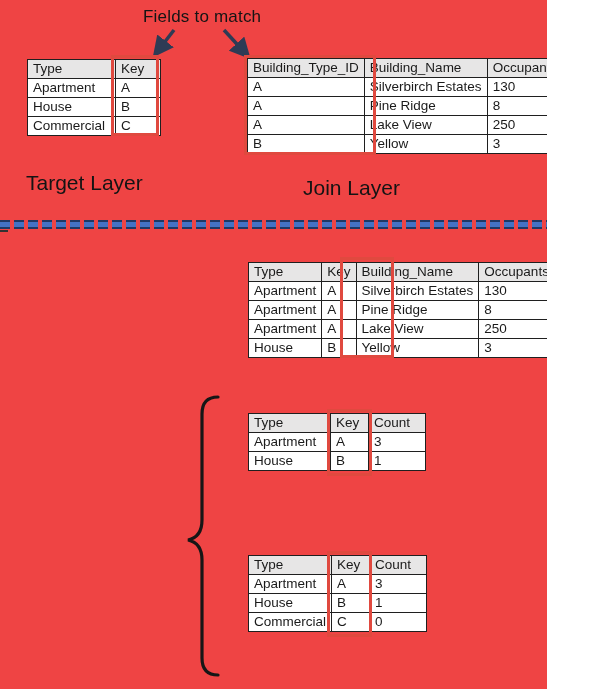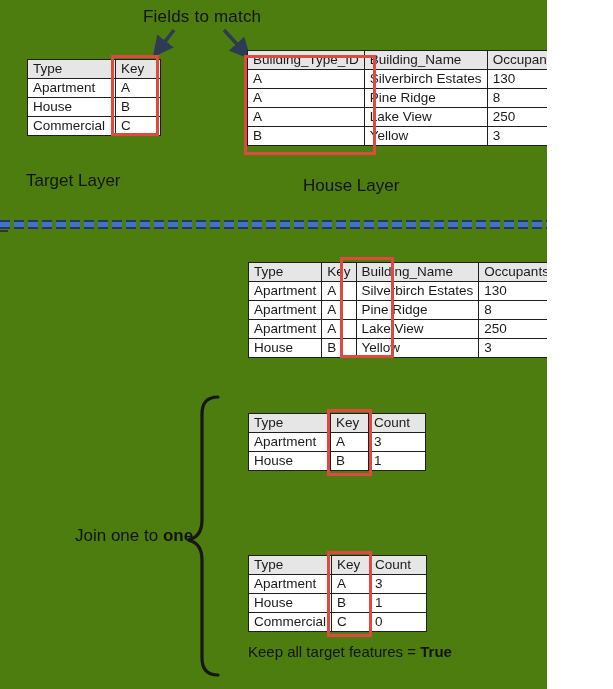--- a/index.html
+++ b/index.html
@@ -1,23 +1,23 @@
 <!DOCTYPE html>
 <html><head>
 <meta charset="utf-8">
 <style>
   html,body{margin:0;padding:0;background:#fff}
-  .canvas{position:relative;width:547px;height:689px;background:#4d7c0f;
+  .canvas{position:relative;width:547px;height:689px;background:#ef4444;
           font-family:"Liberation Sans",sans-serif;color:#141414;overflow:hidden}
 
   .title{position:absolute;left:143px;top:7px;font-size:17px;letter-spacing:.2px}
 
   .arrows{position:absolute;left:140px;top:27px}
 
-  .lbl{position:absolute;font-size:17px;white-space:nowrap}
+  .lbl{position:absolute;font-size:21px;white-space:nowrap}
   .caption{position:absolute;font-size:15px;white-space:nowrap}
 
   .tbl{position:absolute}
   .tbl table{border-collapse:collapse;table-layout:fixed;background:#fff;border:1.5px solid #1f1f1f}
   .tbl th,.tbl td{border:1px solid #1f1f1f;font-family:"Liberation Sans",sans-serif;
       font-size:13.5px;font-weight:normal;text-align:left;padding:0 5px;height:18px;
       line-height:18px;box-sizing:border-box;color:#1a1a1a;overflow:hidden;white-space:nowrap}
   .tbl thead th{background:#e7e6e6}
 
   .t-target th:nth-child(1){width:88px}  .t-target th:nth-child(2){width:45px}
@@ -72,21 +72,21 @@
           <tr>
             <td>Commercial</td>
             <td>C</td>
           </tr>
         </tbody>
       </table>
     </div>
   <div class="redbox" style="left:111px;top:55px;width:48px;height:81px"></div>
   <div class="lbl" style="left:26px;top:171px">Target Layer</div>
 
-  <div class="tbl t-join" style="left:247px;top:50px">
+  <div class="tbl t-join" style="left:247px;top:58px">
       <table>
         <thead>
           <tr>
             <th>Building_Type_ID</th>
             <th>Building_Name</th>
             <th>Occupants</th>
           </tr>
         </thead>
         <tbody>
           <tr>
@@ -106,21 +106,21 @@
           </tr>
           <tr>
             <td>B</td>
             <td>Yellow</td>
             <td>3</td>
           </tr>
         </tbody>
       </table>
     </div>
   <div class="redbox" style="left:244px;top:55px;width:132px;height:100px"></div>
-  <div class="lbl" style="left:303px;top:176px">House Layer</div>
+  <div class="lbl" style="left:303px;top:176px">Join Layer</div>
 
   <div class="divider"></div>
   <div class="divider-cap"></div>
 
   <div class="tbl t-many" style="left:248px;top:262px">
       <table>
         <thead>
           <tr>
             <th>Type</th>
             <th>Key</th>
@@ -155,23 +155,20 @@
           </tr>
         </tbody>
       </table>
     </div>
   <div class="redbox" style="left:340px;top:257px;width:54px;height:101px"></div>
 
   <svg class="brace" width="46" height="284" viewBox="0 0 46 284">
     <path d="M42 3 Q26 3 26 20 L26 126 Q26 143 12 146 Q26 149 26 166 L26 264 Q26 281 42 281" fill="none" stroke="#161616" stroke-width="3.2" stroke-linecap="round"></path>
   </svg>
 
-  <div class="lbl" style="left:75px;top:526px">
-    <span>Join one to </span><b>one</b>
-  </div>
 
   <div class="tbl t-small" style="left:248px;top:413px">
       <table>
         <thead>
           <tr>
             <th>Type</th>
             <th>Key</th>
             <th>Count</th>
           </tr>
         </thead>
@@ -213,17 +210,14 @@
           </tr>
           <tr>
             <td>Commercial</td>
             <td>C</td>
             <td>0</td>
           </tr>
         </tbody>
       </table>
     </div>
   <div class="redbox" style="left:327px;top:551px;width:45px;height:86px"></div>
-  <div class="caption" style="left:248px;top:643px">
-    <span>Keep all target features = </span><b>True</b>
-  </div>
 
 </div>
 
 </body></html>

